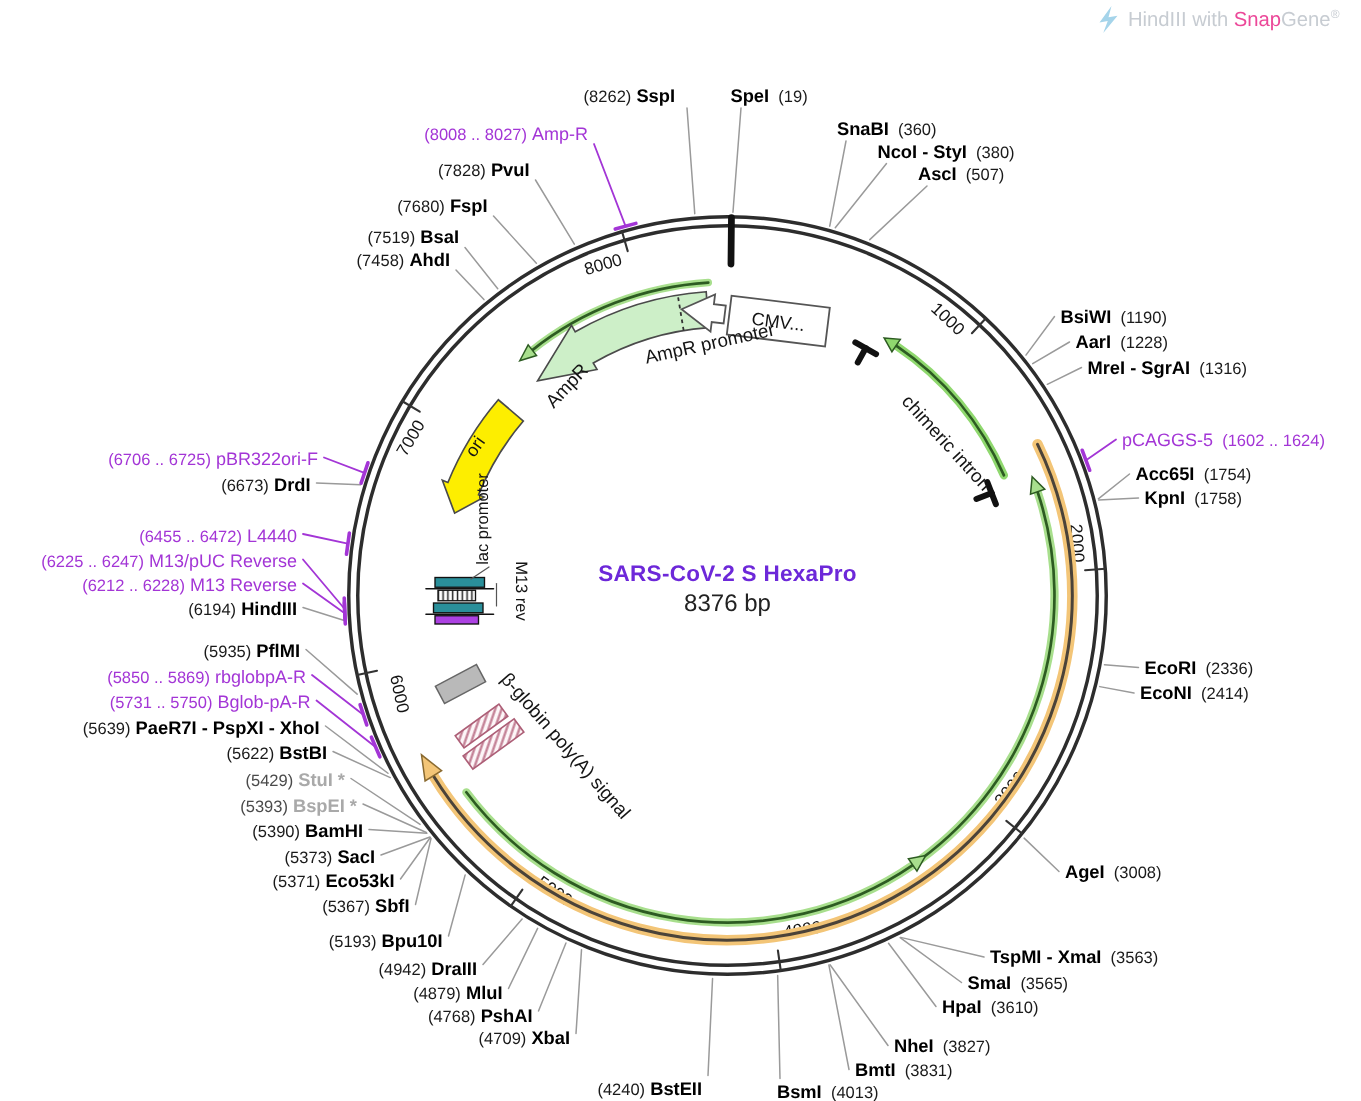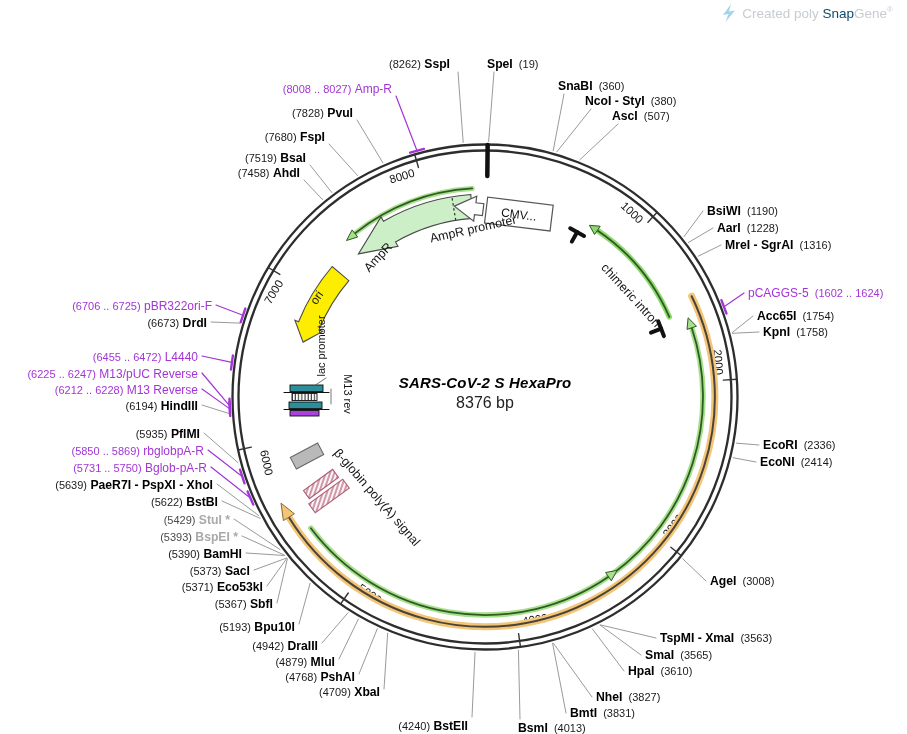--- a/index.html
+++ b/index.html
@@ -1,24 +1,24 @@
 <!DOCTYPE html>
 <html><head>
 <meta charset="utf-8">
 <style>
   html,body{margin:0;padding:0;background:#fff;}
   body{font-family:"Liberation Sans","DejaVu Sans",sans-serif;}
   #stage{position:relative;width:907px;height:734px;background:#ffffff;overflow:hidden;}
   #map{position:absolute;left:0;top:0;}
   #titleblock{position:absolute;left:485px;top:374px;transform:translateX(-50%);text-align:center;pointer-events:none;}
-  #titleblock .t{font-size:15px;font-weight:bold;color:#000000;white-space:nowrap;letter-spacing:.2px;font-style:italic;}
+  #titleblock .t{font-size:15px;font-weight:bold;color:#6d28d9;white-space:nowrap;letter-spacing:.2px;}
   #titleblock .s{font-size:16px;color:#222;margin-top:3px;}
   #watermark{position:absolute;top:4px;right:14px;display:flex;align-items:center;gap:5px;font-size:13.5px;}
   #watermark .g{color:#c7ccd2;}
-  #watermark .r{color:#0c4a6e;}
+  #watermark .r{color:#ec4899;}
   #watermark sup{font-size:8px;color:#c7ccd2;}
   svg text{user-select:none;}
 </style>
 </head>
 <body>
 
 <div id="stage">
   <svg id="map" width="907" height="734" viewBox="0 0 907 734">
       <defs>
         <pattern id="hv" width="3.2" height="8" patternUnits="userSpaceOnUse">
@@ -202,15 +202,15 @@
 
   <div id="titleblock">
     <div class="t">SARS-CoV-2 S HexaPro</div>
     <div class="s">8376 bp</div>
   </div>
 
   <div id="watermark">
     <svg width="16" height="18" viewBox="0 0 16 18">
       <path d="M10,0 L2,11 L7.5,10 L4.5,18 L14,6.5 L8,7.5 Z" fill="#a5d4ea"></path>
     </svg>
-    <span><span class="g">Created poly</span><span class="g">&nbsp;</span><span class="r">Snap</span><span class="g">Gene</span><sup>®</sup></span>
+    <span><span class="g">HindIII with</span><span class="g">&nbsp;</span><span class="r">Snap</span><span class="g">Gene</span><sup>®</sup></span>
   </div>
 </div>
 
 </body></html>

